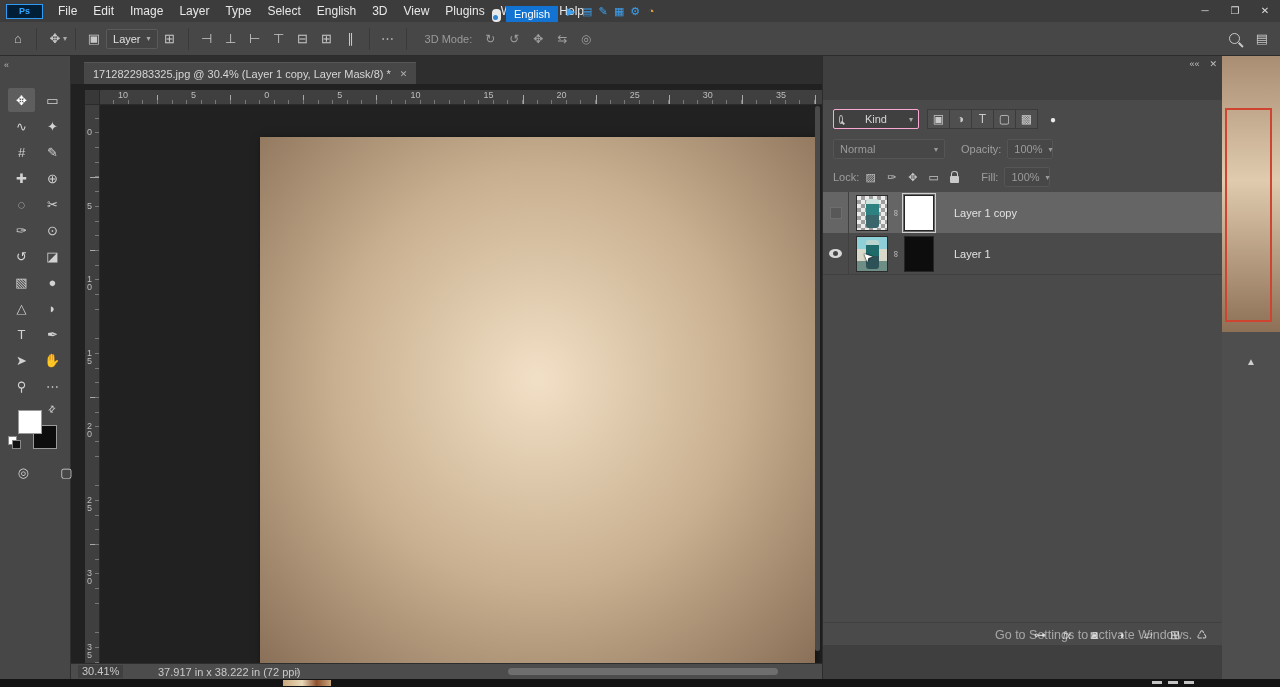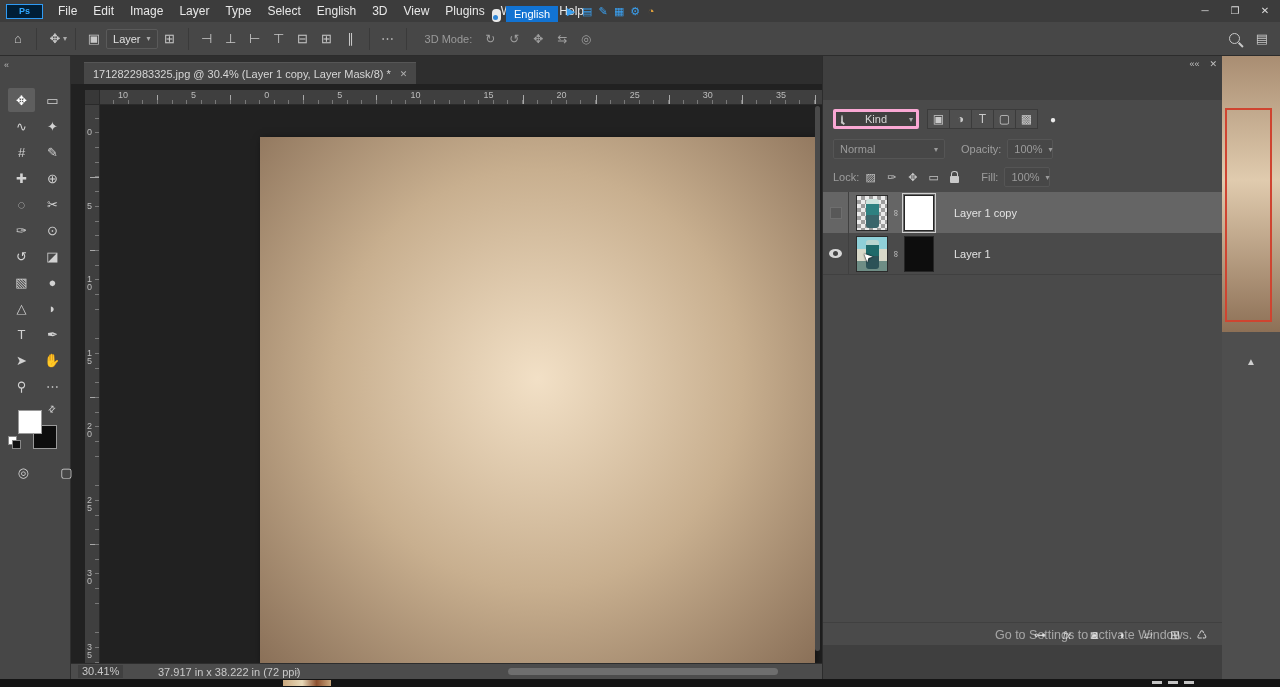--- a/index.html
+++ b/index.html
@@ -73,21 +73,21 @@
   .hthumb{position:absolute;left:438px;top:4px;width:270px;height:7px;background:#6e6e6e;border-radius:4px}
   
   #dock{position:absolute;left:822px;top:56px;width:400px;height:623px;background:#3f3f3f;border-left:1px solid #2c2c2c}
   .dock-top{position:absolute;right:6px;top:3px;display:flex;gap:10px;font-size:9px;color:#c0c0c0}
   .ptabs{position:absolute;left:0;top:18px;width:100%;height:26px;background:#353535;display:flex;align-items:flex-end;box-sizing:border-box}
   .ptab{height:22px;line-height:22px;padding:0 14px;font-size:11px;color:#c4c4c4;background:#3c3c3c;margin-left:6px}
   .ptab.active{background:#4a4a4a;color:#ececec}
   .pmenu{margin-left:auto;margin-right:10px;color:#c5c5c5;font-size:13px;line-height:20px}
   .pbody{position:absolute;left:0;top:44px;width:100%;height:545px;background:#4a4a4a}
   .filter-row{position:absolute;left:10px;top:8px;right:10px;height:22px;display:flex;align-items:center}
-  .kindbox{display:inline-flex;align-items:center;gap:22px;width:86px;height:20px;background:#404040;border:3px solid #f9a8d4;border-radius:2px;padding:0 5px;font-size:11px;color:#d5d5d5;box-sizing:border-box}
+  .kindbox{display:inline-flex;align-items:center;gap:22px;width:86px;height:20px;background:#404040;border:1px solid #f9a8d4;border-radius:2px;padding:0 5px;font-size:11px;color:#d5d5d5;box-sizing:border-box}
   .kindbox .sel-caret{margin-left:auto}
   .filt-group{display:inline-flex;margin-left:9px}
   .filt-ico{width:23px;height:20px;display:inline-flex;align-items:center;justify-content:center;color:#c9c9c9;font-size:12px;background:#4f4f4f;border:1px solid #3b3b3b;margin-left:-1px;box-sizing:border-box}
   .filt-toggle{margin-left:12px;color:#eaeaea;font-size:10px}
   .blend-row{position:absolute;left:10px;top:38px;right:10px;height:22px;display:flex;align-items:center}
   .select.wide{width:112px;justify-content:space-between;color:#9b9b9b;background:#474747;border-color:#555}
   .select.num{width:46px;justify-content:space-between;color:#9b9b9b;background:#474747;border-color:#555;margin-left:6px}
   .select.disabled span{color:#9b9b9b}
   .plabel{font-size:11px;color:#9e9e9e;margin-left:16px;white-space:nowrap}
   .lock-row{position:absolute;left:10px;top:66px;right:10px;height:22px;display:flex;align-items:center}

